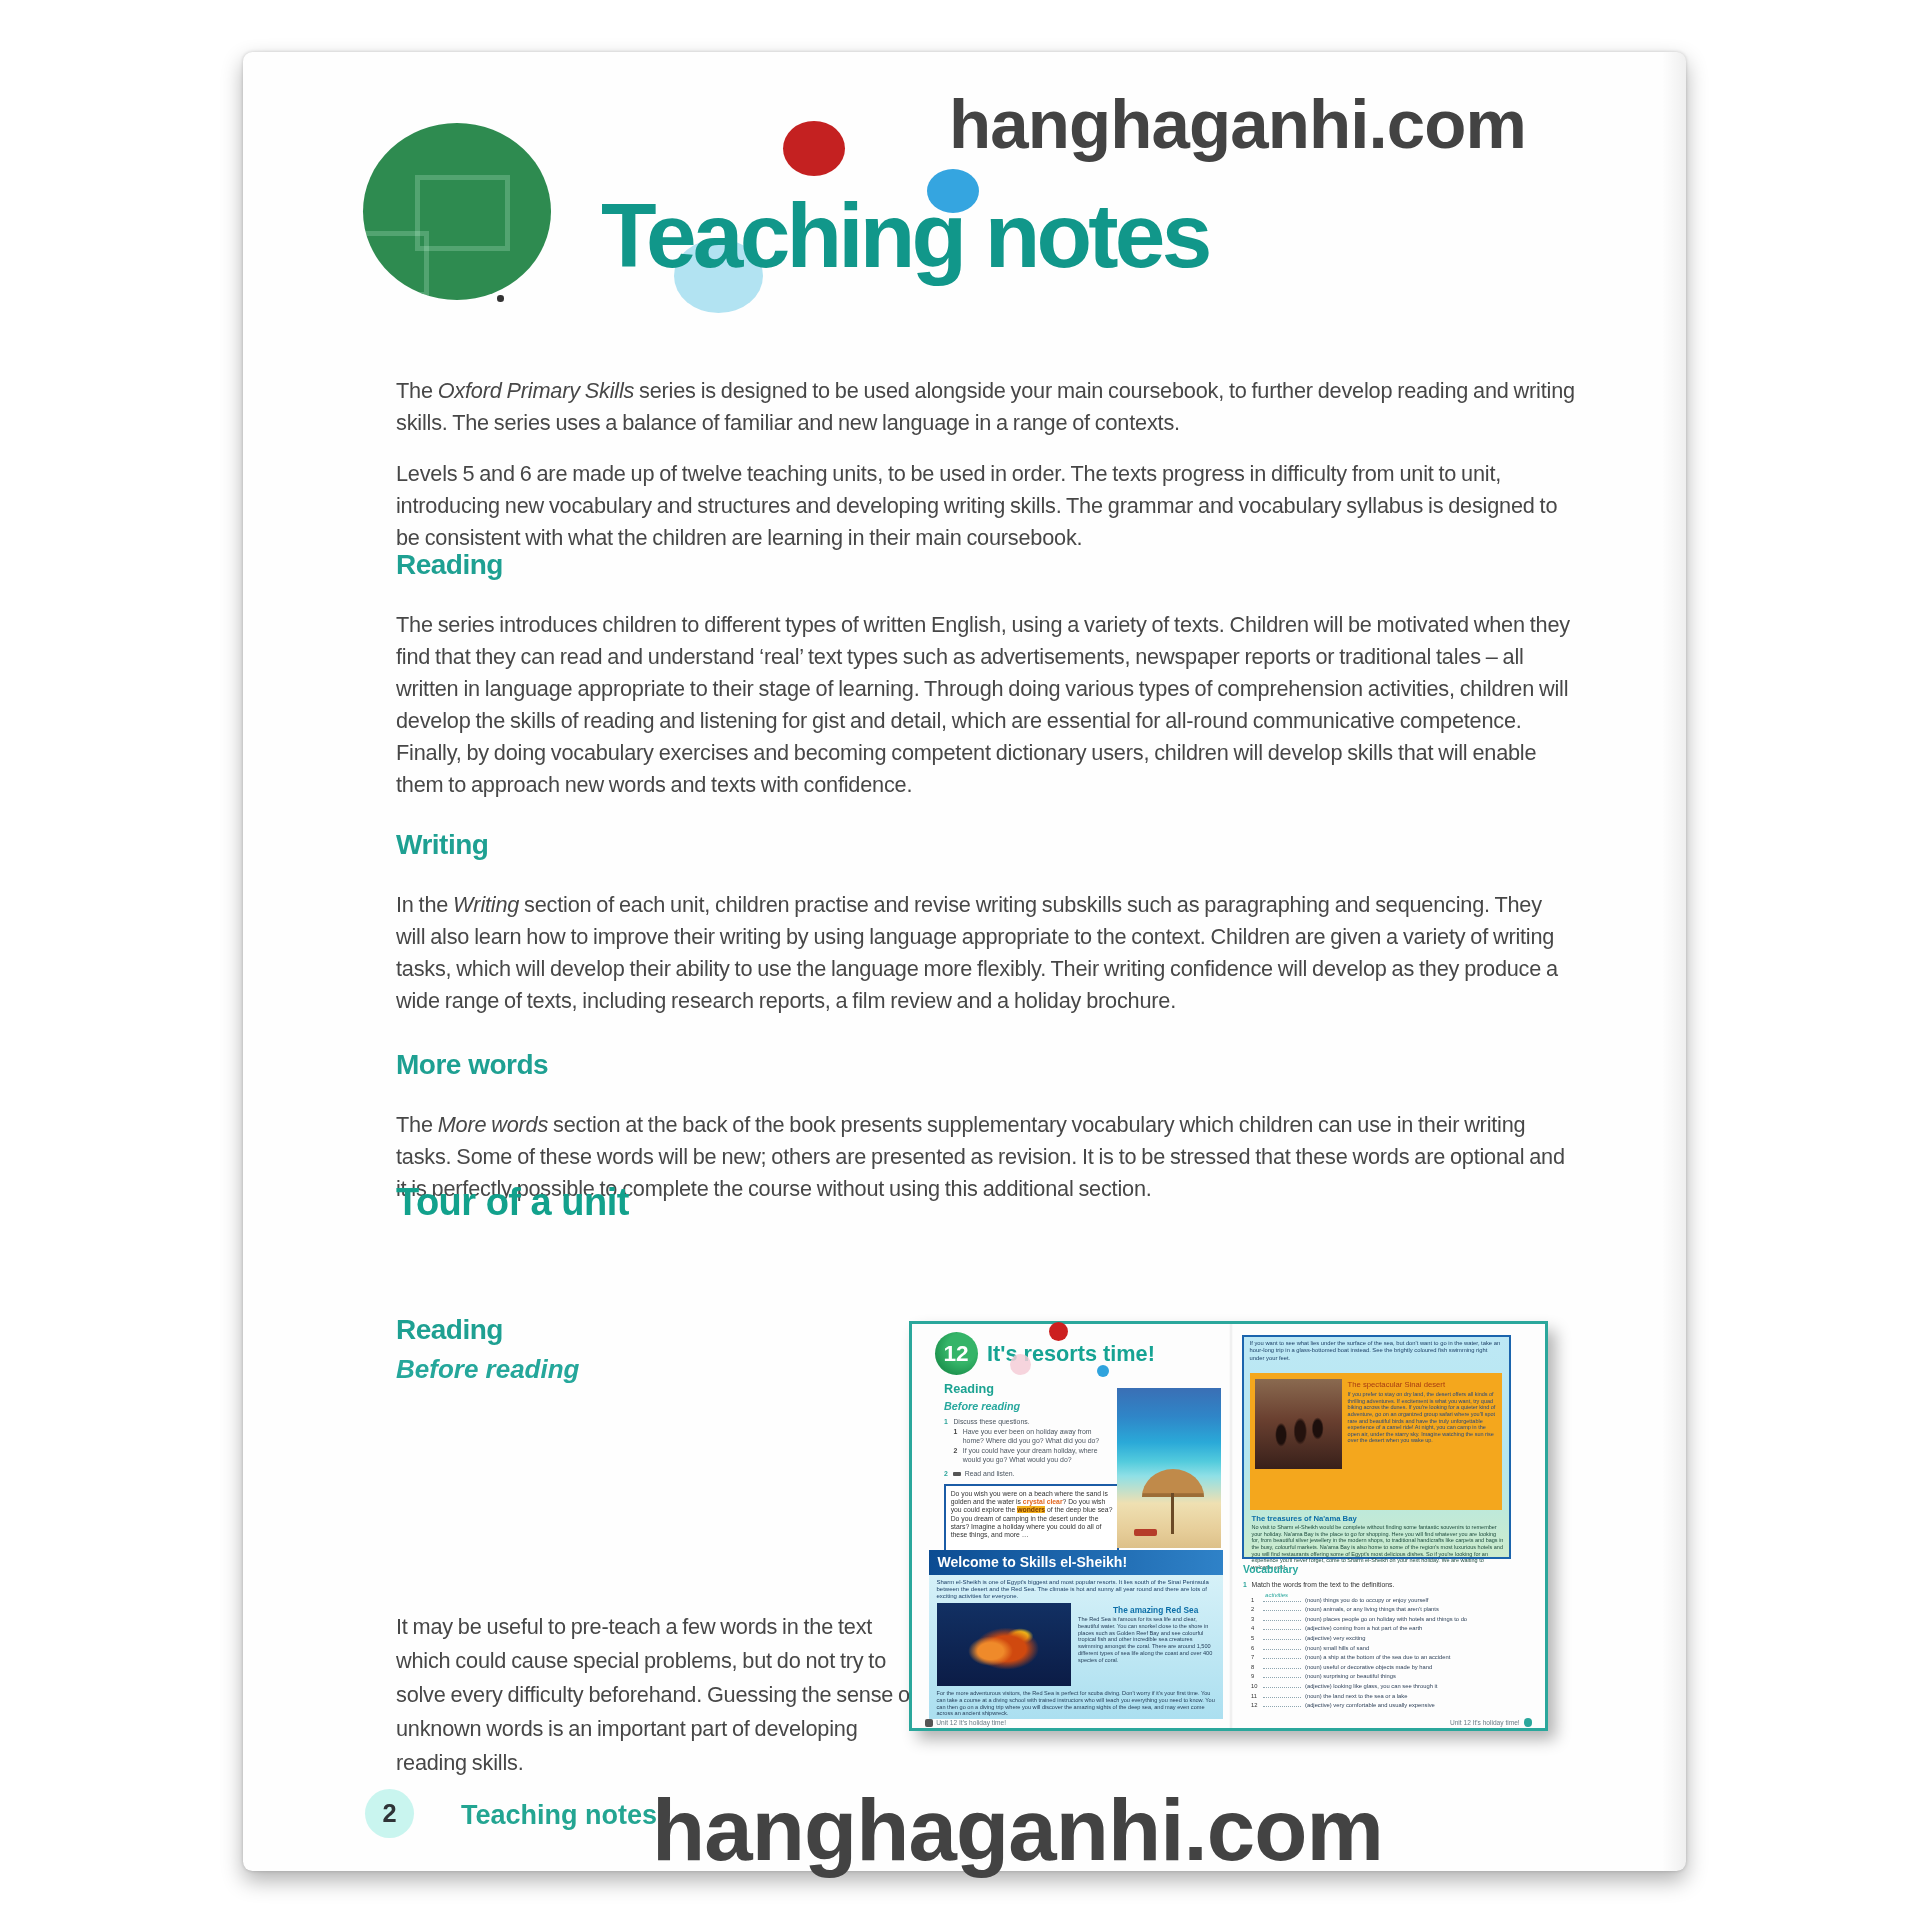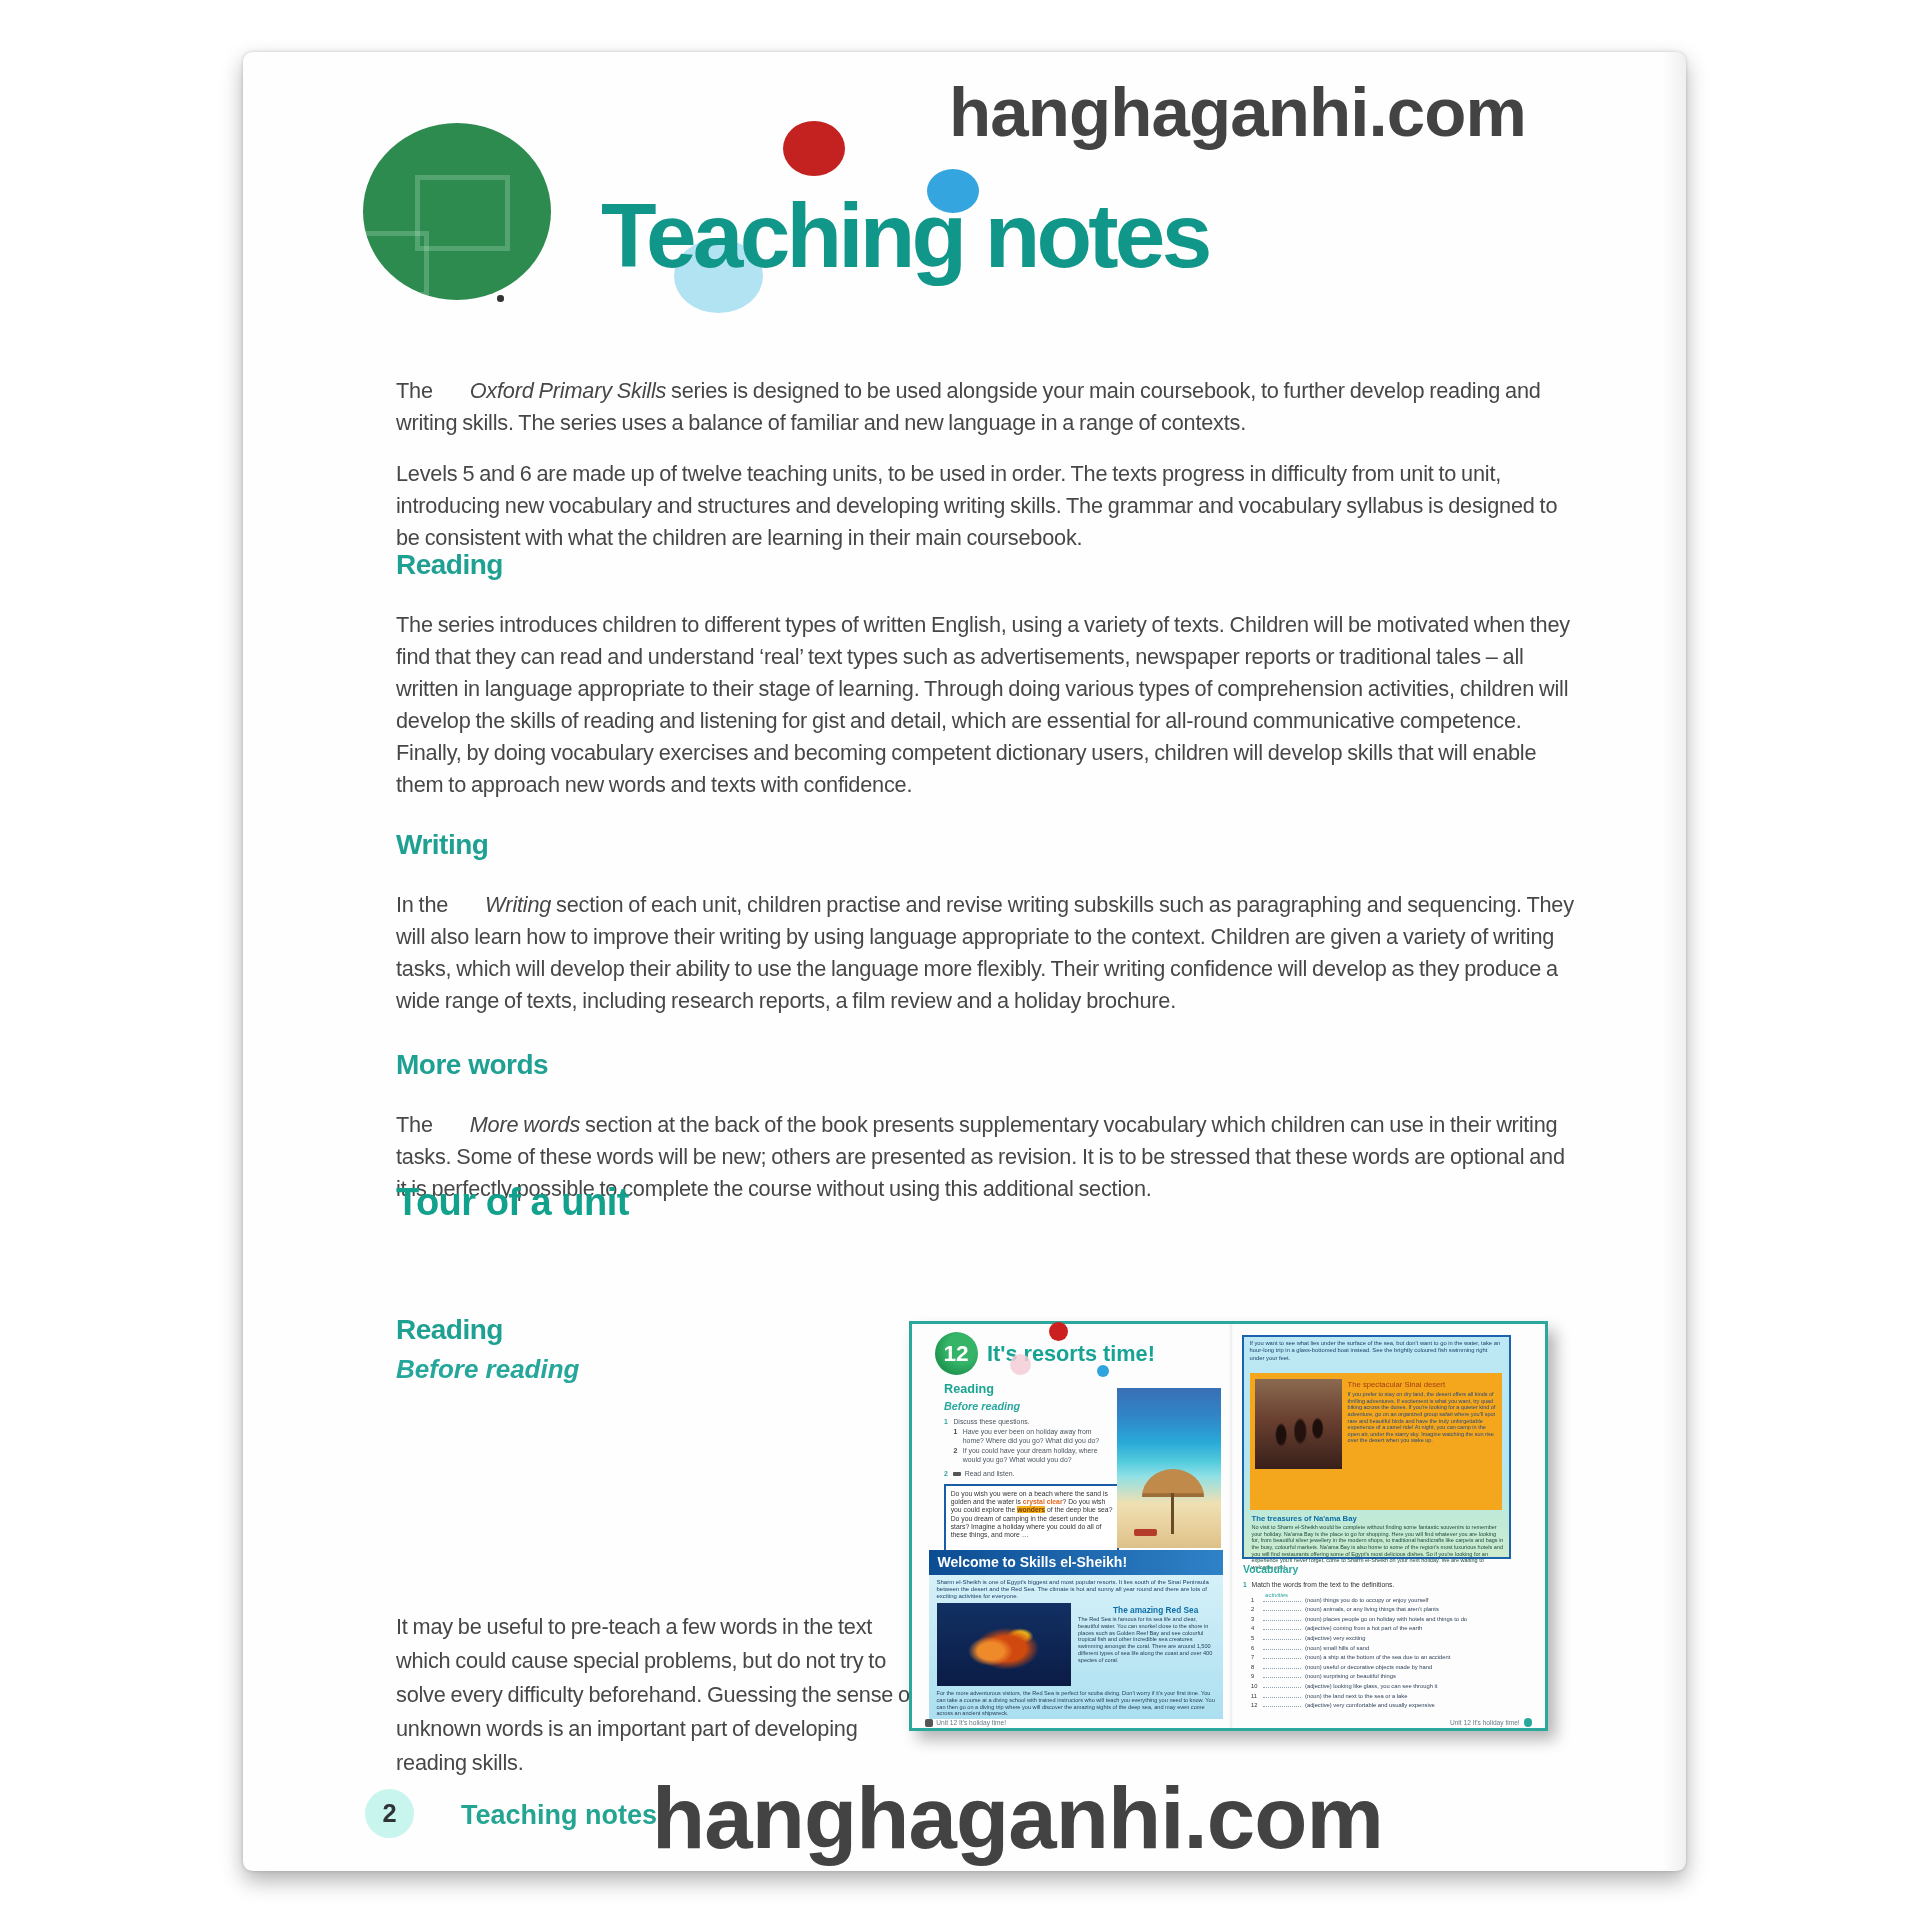--- a/index.html
+++ b/index.html
@@ -2,39 +2,39 @@
 <html style="font-size:15px"><head>
 <meta charset="utf-8">
 <style>
   html,body{margin:0;padding:0;}
   body{width:1928px;height:1928px;background:#ffffff;font-family:"Liberation Sans",sans-serif;position:relative;overflow:hidden;}
   .card{position:absolute;left:243px;top:52px;width:1443px;height:1819px;background:#fefefe;border-radius:9.4px;
         box-shadow:0 9.4px 21px rgba(0,0,0,.30),0 0 3.8px rgba(0,0,0,.18);}
   .card::after{content:"";position:absolute;right:0;top:0;bottom:0;width:24.5px;background:linear-gradient(90deg,rgba(0,0,0,0),rgba(0,0,0,.06));border-radius:0 9.4px 9.4px 0;}
 
   
-  .wm{position:absolute;color:#434343;font-weight:700;letter-spacing:-0.9px;text-align:center;white-space:nowrap;}
+  .wm{position:absolute;color:#434343;font-weight:700;letter-spacing:-0.9px;text-align:center;white-space:nowrap;margin-top:12px;}
   .wm-top{left:706px;top:21px;width:546px;font-size:69px;}
   .wm-bottom{left:409px;top:1716px;width:659px;font-size:87px;}
 
   
   .deco{position:absolute;border-radius:50%;}
   .deco-green{left:120px;top:71px;width:188px;height:177px;background:#2e8b50;z-index:1;overflow:hidden;}
   .deco-green .sq{position:absolute;border:5.6px solid rgba(220,255,230,.22);}
   .deco-green .sq1{left:52px;top:52px;width:85px;height:66px;}
   .deco-green .sq2{left:-19px;top:108px;width:75px;height:56px;}
   .deco-red{left:540px;top:69px;width:62px;height:55px;background:#c42121;z-index:3;}
   .deco-blue{left:684px;top:117px;width:52px;height:44px;background:#35a5e0;z-index:3;}
   .deco-lightblue{left:431px;top:187px;width:89px;height:74px;background:#b2e3f2;z-index:0;}
   .deco-period{left:254px;top:243px;width:6.6px;height:6.6px;background:#333;z-index:3;}
   .page-title{position:absolute;left:358px;top:132px;font-size:91px;font-weight:700;color:#11978a;letter-spacing:-3.8px;z-index:2;white-space:nowrap;}
 
   
   .copy{position:absolute;left:153px;width:1179px;font-size:21.7px;line-height:32px;color:#474747;letter-spacing:-0.2px;word-spacing:-0.9px;}
-  .copy i{font-style:italic;margin-left:32px;}
+  .copy i{font-style:italic;}
   h2.sec{position:absolute;left:153px;margin:0;font-size:28px;font-weight:700;color:#1ea092;letter-spacing:-0.5px;}
   h2.big{font-size:38px;color:#12a18c;letter-spacing:-0.5px;}
   h3.sub{position:absolute;left:153px;margin:0;font-size:26px;font-weight:700;font-style:italic;color:#25a79b;}
   .colA,.colB{width:525px;line-height:34px;}
 
   
   .foot-circle{position:absolute;left:122px;top:1737px;width:49px;height:49px;border-radius:50%;background:#c9f5ef;color:#2f3437;font-size:25.4px;font-weight:700;text-align:center;line-height:49px;}
   .foot-label{position:absolute;left:218px;top:1748px;font-size:27px;font-weight:700;color:#23a592;}
 
   

